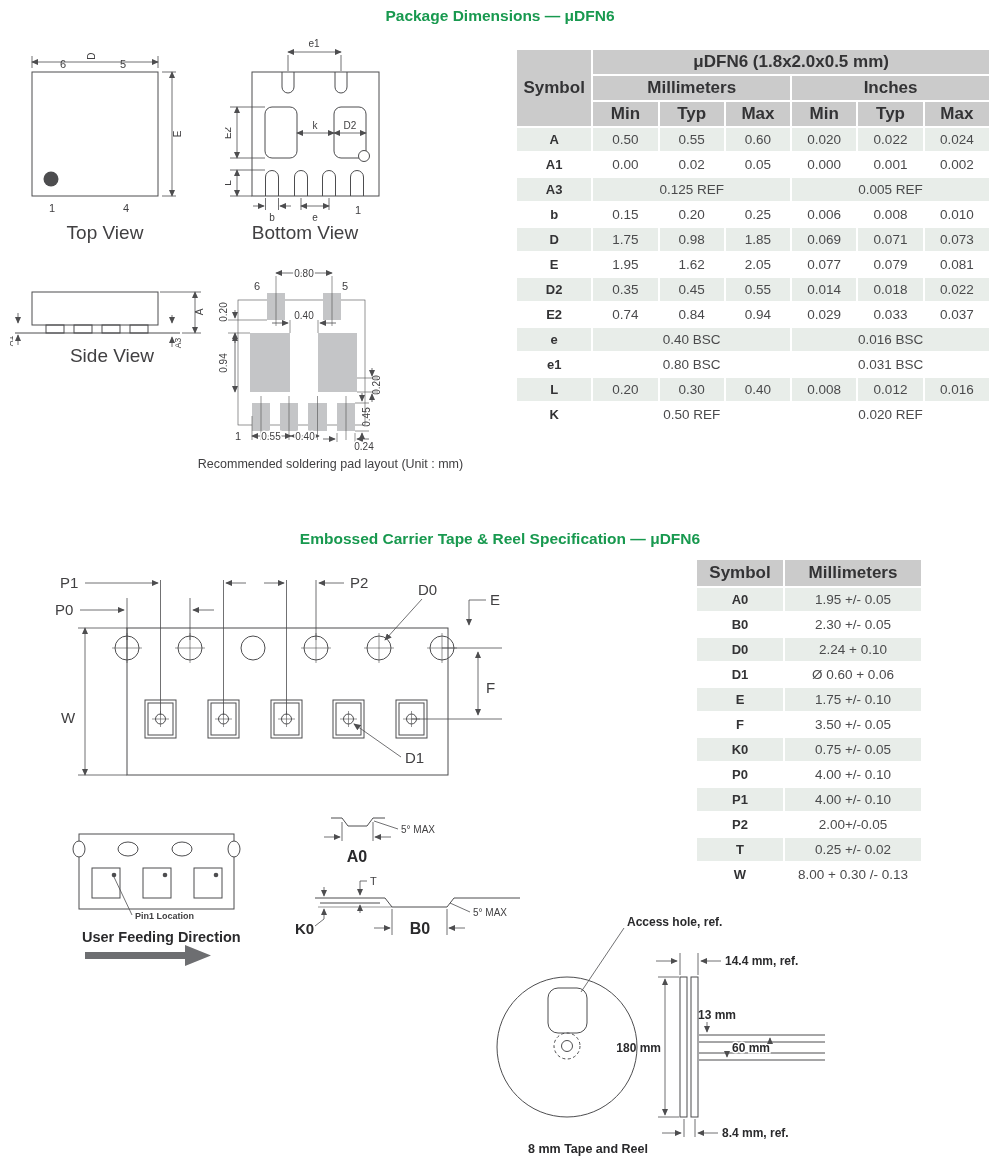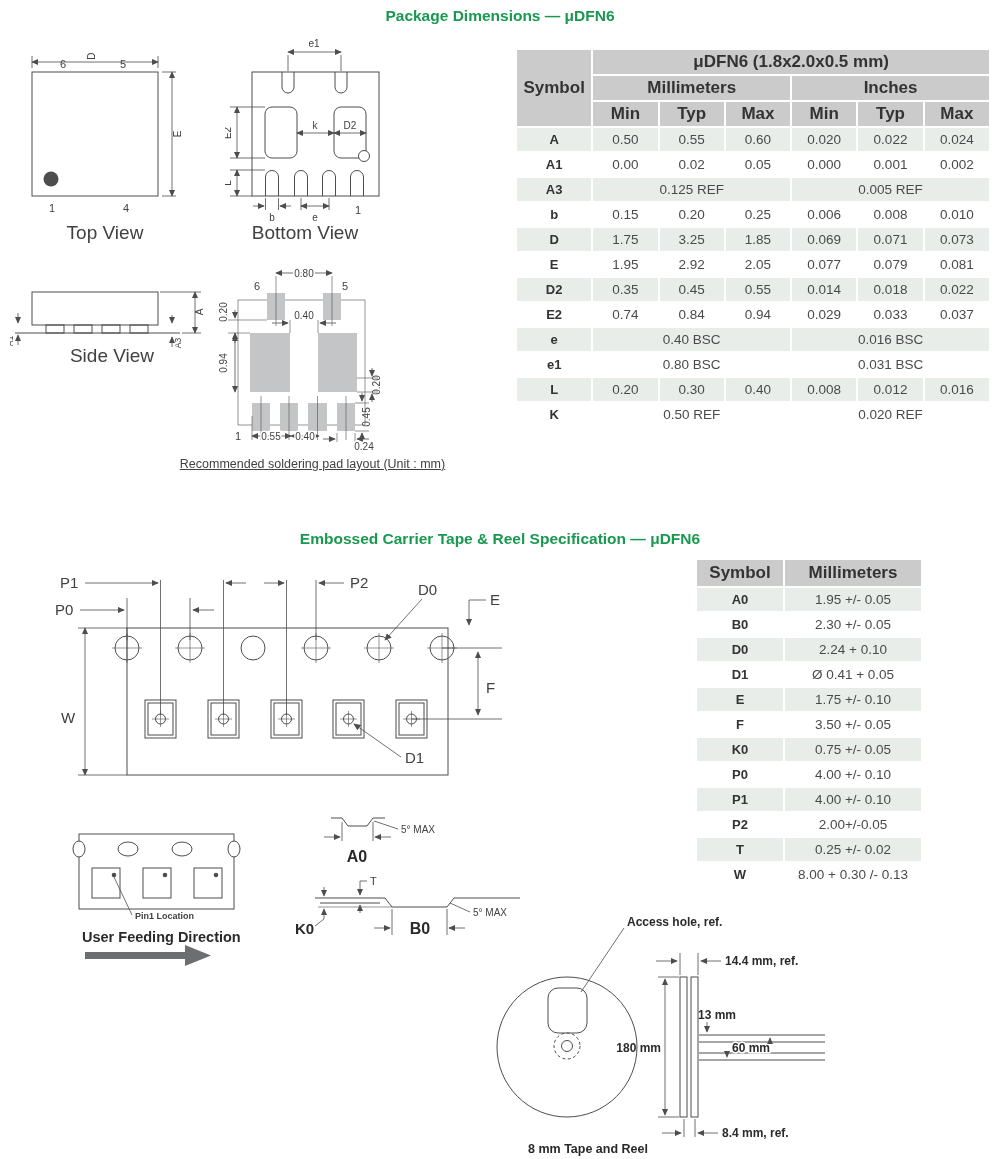--- a/index.html
+++ b/index.html
@@ -198,21 +198,21 @@
     <text class="t10 halo" text-anchor="middle" x="59" y="182">0.55</text>
     <text class="t10 halo" text-anchor="middle" x="93" y="182">0.40</text>
     <line class="lnt" x1="125" y1="175" x2="125" y2="184"></line>
       <line class="lnt" x1="143" y1="175" x2="143" y2="184"></line>
     <line class="dim" x1="111" y1="181" x2="123" y2="181" marker-end="url(#mpl)"></line>
     <line class="dim" x1="157" y1="181" x2="145" y2="181" marker-end="url(#mpl)"></line>
     <text class="t10 halo" text-anchor="middle" x="152" y="192">0.24</text>
     <text text-anchor="middle" x="26" y="182">1</text>
   </g>
 </svg>
-<div class="abs caption small" style="left:140px;top:457px;width:345px;text-decoration:underline;">Recommended soldering pad layout (Unit : mm)</div>
+<div class="abs caption small" style="left:158px;top:457px;width:345px;">Recommended soldering pad layout (Unit : mm)</div>
 
 <div class="abs" style="left:515px;top:48px;">
   <table class="spec" style="width:476px;">
     <colgroup>
         <col style="width:76px">
         <col span="6" style="width:66px">
       </colgroup>
     <thead>
       <tr>
         <th rowspan="3">Symbol</th>
@@ -260,30 +260,30 @@
           <td>0.15</td>
           <td>0.20</td>
           <td>0.25</td>
           <td>0.006</td>
           <td>0.008</td>
           <td>0.010</td>
         </tr>
         <tr class="alt">
           <td class="sym">D</td>
           <td>1.75</td>
-          <td>3.25</td>
+          <td>0.98</td>
           <td>1.85</td>
           <td>0.069</td>
           <td>0.071</td>
           <td>0.073</td>
         </tr>
         <tr>
           <td class="sym">E</td>
           <td>1.95</td>
-          <td>2.92</td>
+          <td>1.62</td>
           <td>2.05</td>
           <td>0.077</td>
           <td>0.079</td>
           <td>0.081</td>
         </tr>
         <tr class="alt">
           <td class="sym">D2</td>
           <td>0.35</td>
           <td>0.45</td>
           <td>0.55</td>
@@ -442,21 +442,21 @@
         <tr>
           <td class="sym">B0</td>
           <td>2.30 +/- 0.05</td>
         </tr>
         <tr class="alt">
           <td class="sym">D0</td>
           <td>2.24 + 0.10</td>
         </tr>
         <tr>
           <td class="sym">D1</td>
-          <td>Ø 0.41 + 0.05</td>
+          <td>Ø 0.60 + 0.06</td>
         </tr>
         <tr class="alt">
           <td class="sym">E</td>
           <td>1.75 +/- 0.10</td>
         </tr>
         <tr>
           <td class="sym">F</td>
           <td>3.50 +/- 0.05</td>
         </tr>
         <tr class="alt">

